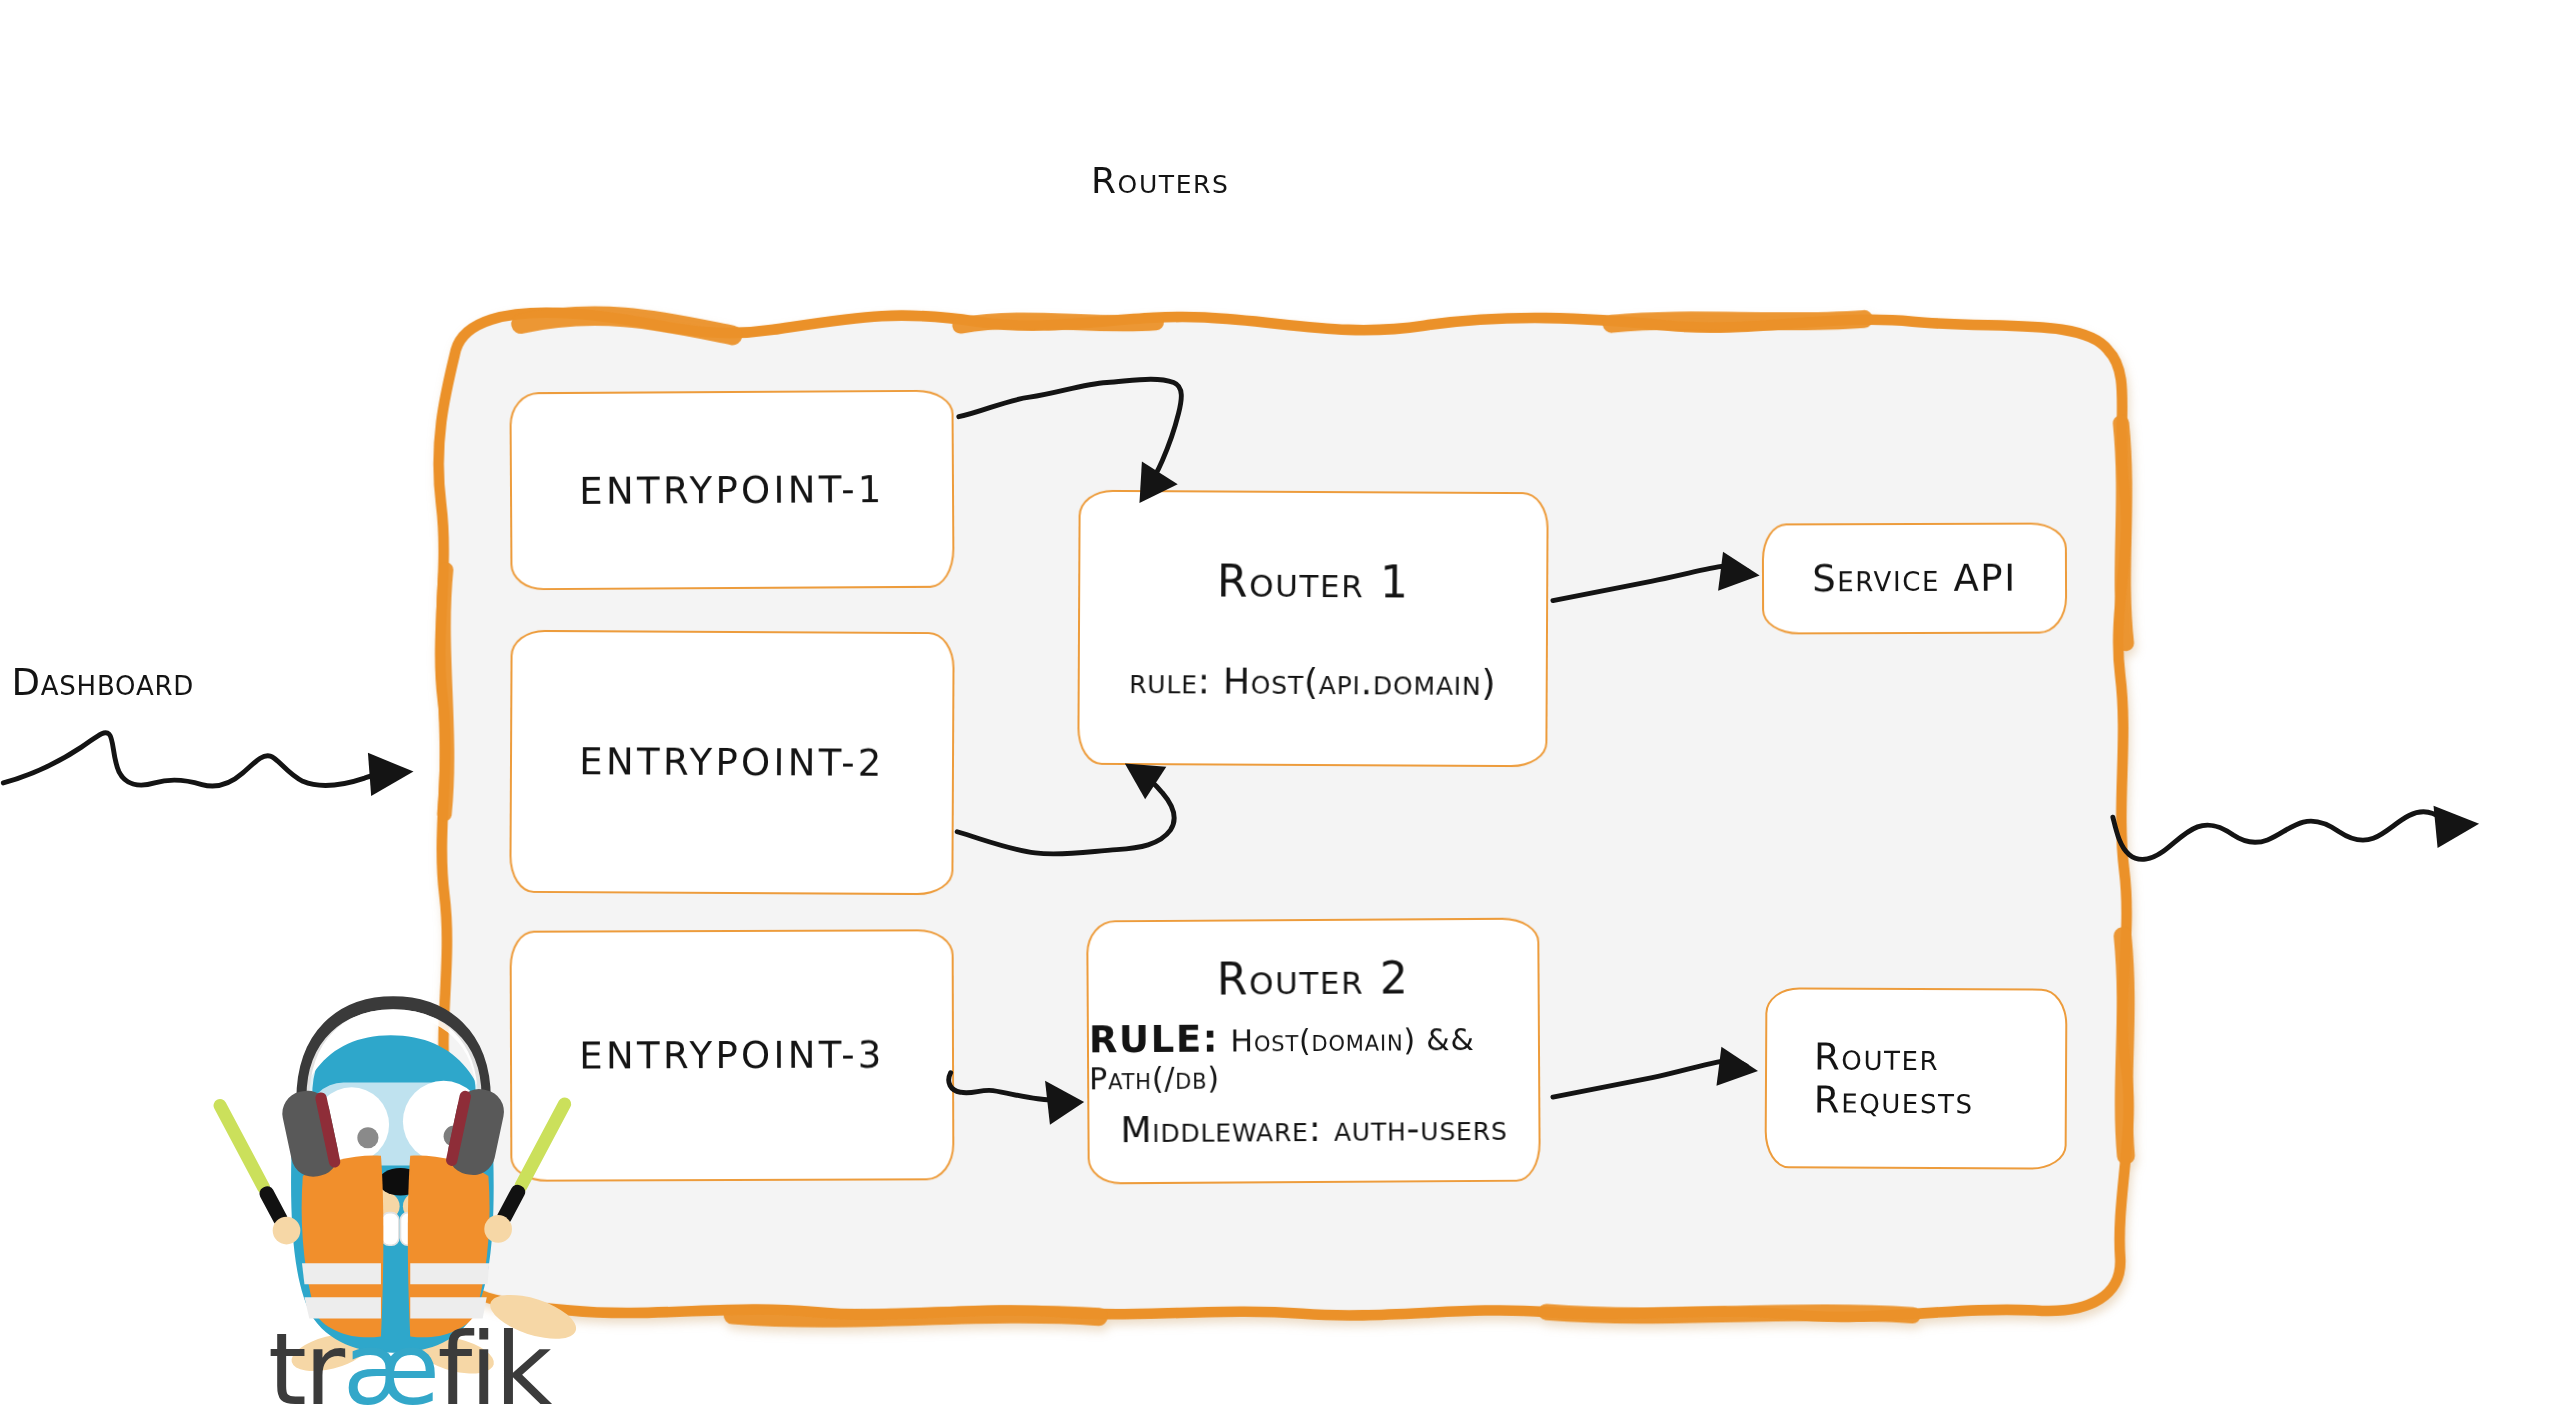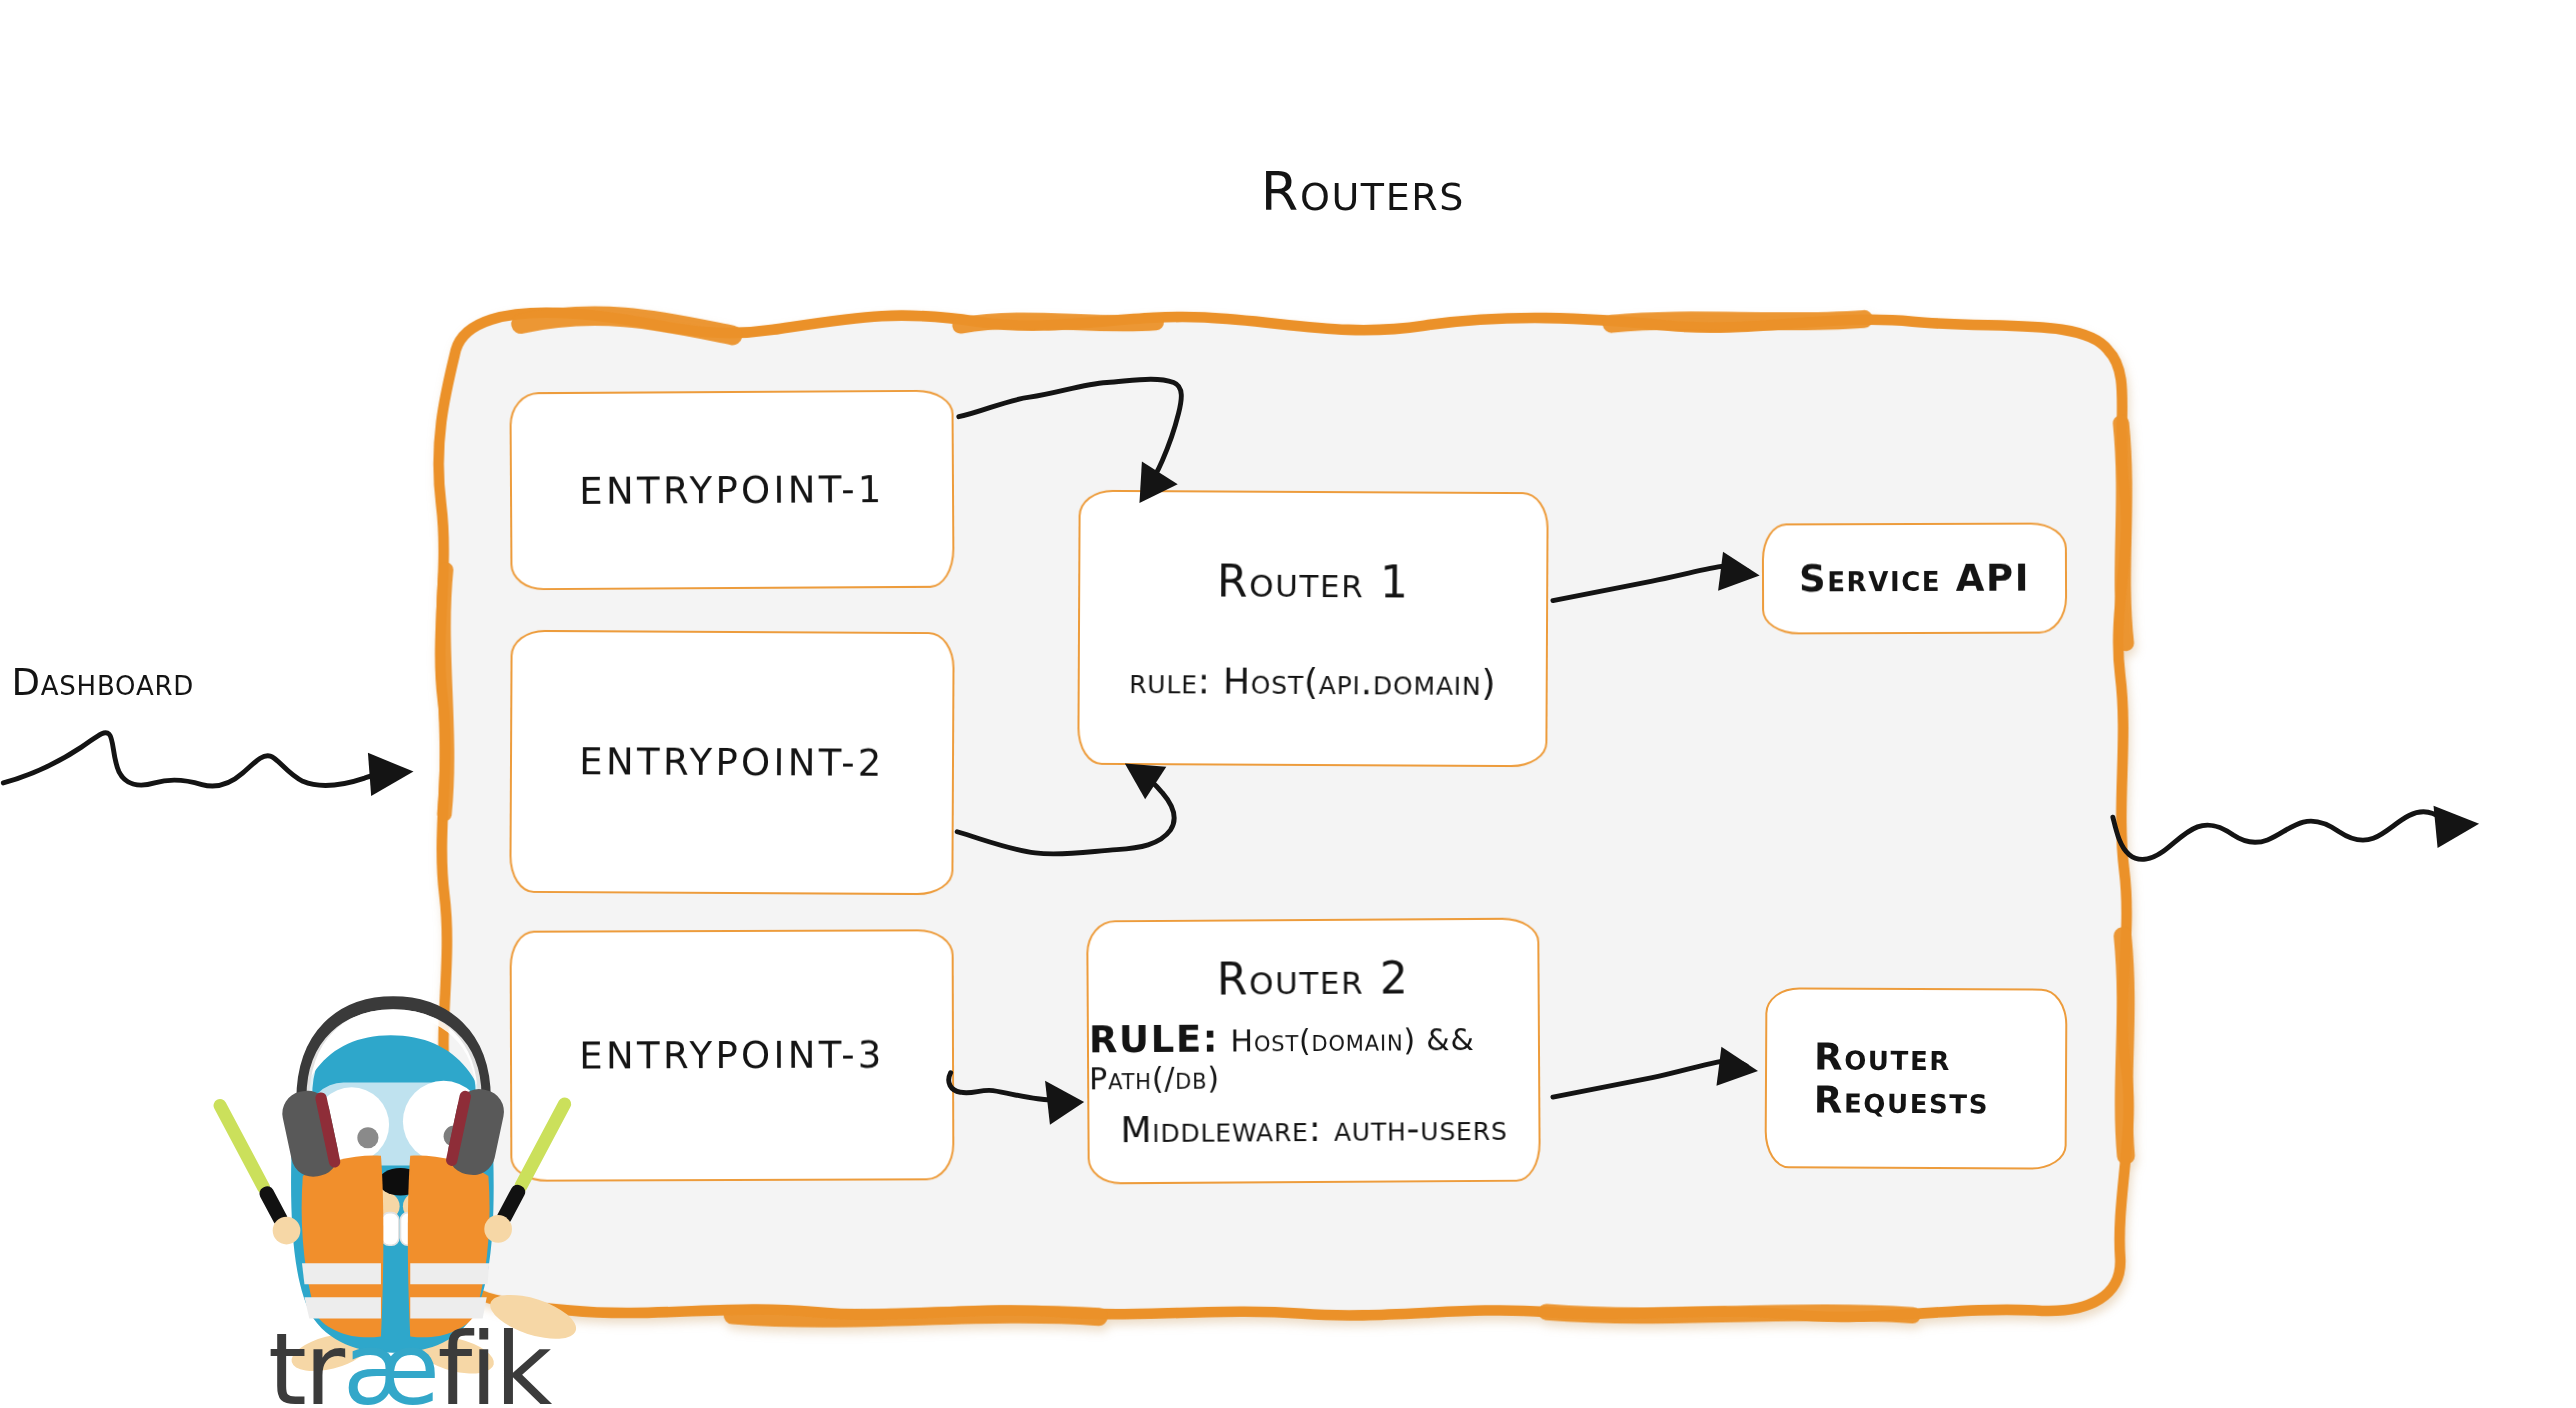--- a/index.html
+++ b/index.html
@@ -15,41 +15,41 @@
     --vest-orange:#F18F2C;
     --stick-green:#CBE05B;
   }
   .stage{
     position:relative;width:2576px;height:1408px;overflow:hidden;background:#fff;
     font-family:"DejaVu Sans","Liberation Sans",sans-serif;color:var(--ink);
   }
   svg.layer{position:absolute;left:0;top:0;pointer-events:none;}
   .sc{font-variant:small-caps;}
   .title{
-    position:absolute;left:1091px;top:160px;width:374px;text-align:right;
-    font-size:54px;letter-spacing:1.6px;font-weight:500;
+    position:absolute;left:1091px;top:160px;width:374px;text-align:left;
+    font-size:36px;letter-spacing:1.6px;font-weight:500;
   }
   .side-label{position:absolute;white-space:nowrap;font-weight:500;}
   .requests-label{left:11.4px;top:661px;font-size:37px;letter-spacing:0.8px;}
   .calls-label{left:2155px;top:746px;font-size:33px;letter-spacing:0.8px;}
   .box{
     position:absolute;background:#ffffff;border:2.4px solid var(--box-border);
     display:flex;align-items:center;justify-content:center;flex-direction:column;
     box-sizing:border-box;
   }
   .wobble-a{border-radius:29px 37px 24.4px 33px / 33px 24.4px 39px 26px;transform:rotate(-0.35deg);}
   .wobble-b{border-radius:34px 26px 36px 24.4px / 26px 36px 24.4px 37px;transform:rotate(0.3deg);}
   .wobble-c{border-radius:24.4px 36px 28px 37px / 36px 26px 36px 24.4px;transform:rotate(-0.2deg);}
   .ep-label{text-transform:uppercase;font-size:37px;letter-spacing:3.3px;font-weight:500;}
   .router-title{font-size:44px;letter-spacing:1.6px;font-weight:500;}
   .router-rule{font-size:36px;letter-spacing:0.8px;font-weight:500;}
   .rule-label{font-size:37px;letter-spacing:1.6px;font-weight:700;}
   .rule-value{font-size:30px;letter-spacing:0.8px;font-weight:500;margin-left:11.4px;}
   .middleware-line{font-size:36px;letter-spacing:0.8px;font-weight:500;}
-  .service-label{font-size:37px;letter-spacing:1.6px;font-weight:700;}
+  .service-label{font-size:37px;letter-spacing:1.6px;font-weight:400;}
   .service-lines{align-items:flex-start;justify-content:center;padding-left:47px;}
   .gap-router1{gap:54px;}
   .gap-router2{gap:13px;}
   .wordmark{
     position:absolute;left:230px;top:1320px;width:358px;text-align:center;
     font-size:99px;line-height:1;font-weight:500;letter-spacing:-2.4px;color:var(--logo-dark);
   }
   .wordmark .ae{color:var(--logo-accent);}
   .ink-path{stroke:var(--ink);stroke-width:6;fill:none;stroke-linecap:round;stroke-linejoin:round;}
   .ink-head{fill:var(--ink);}

